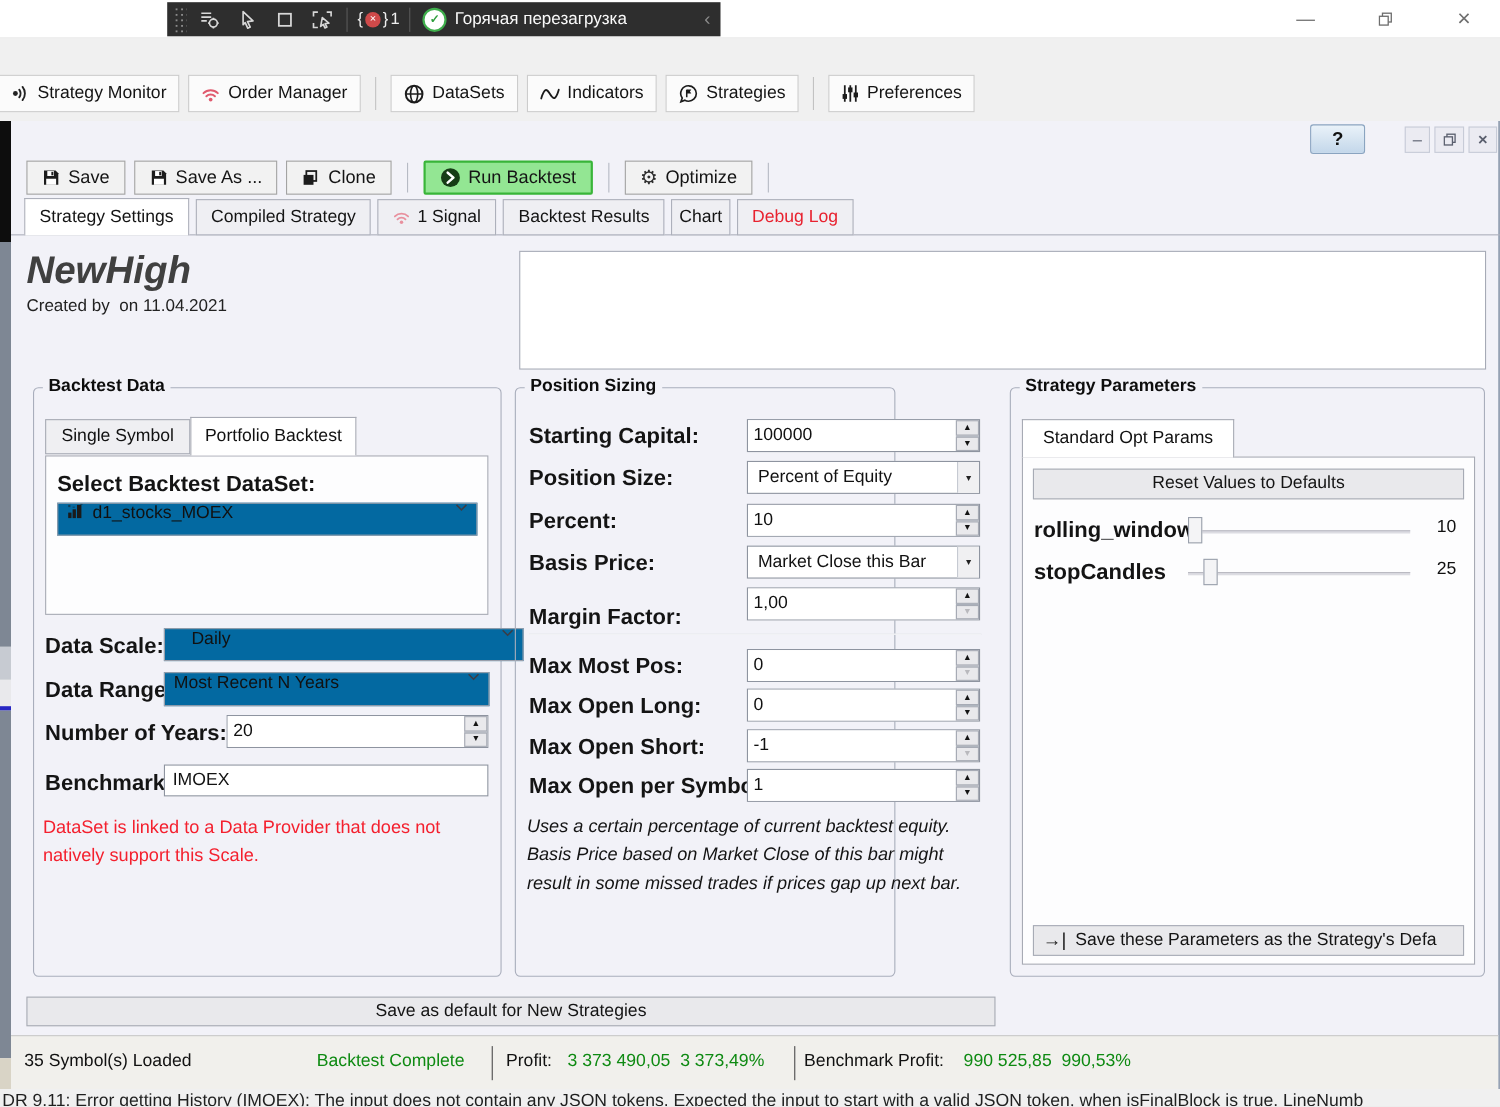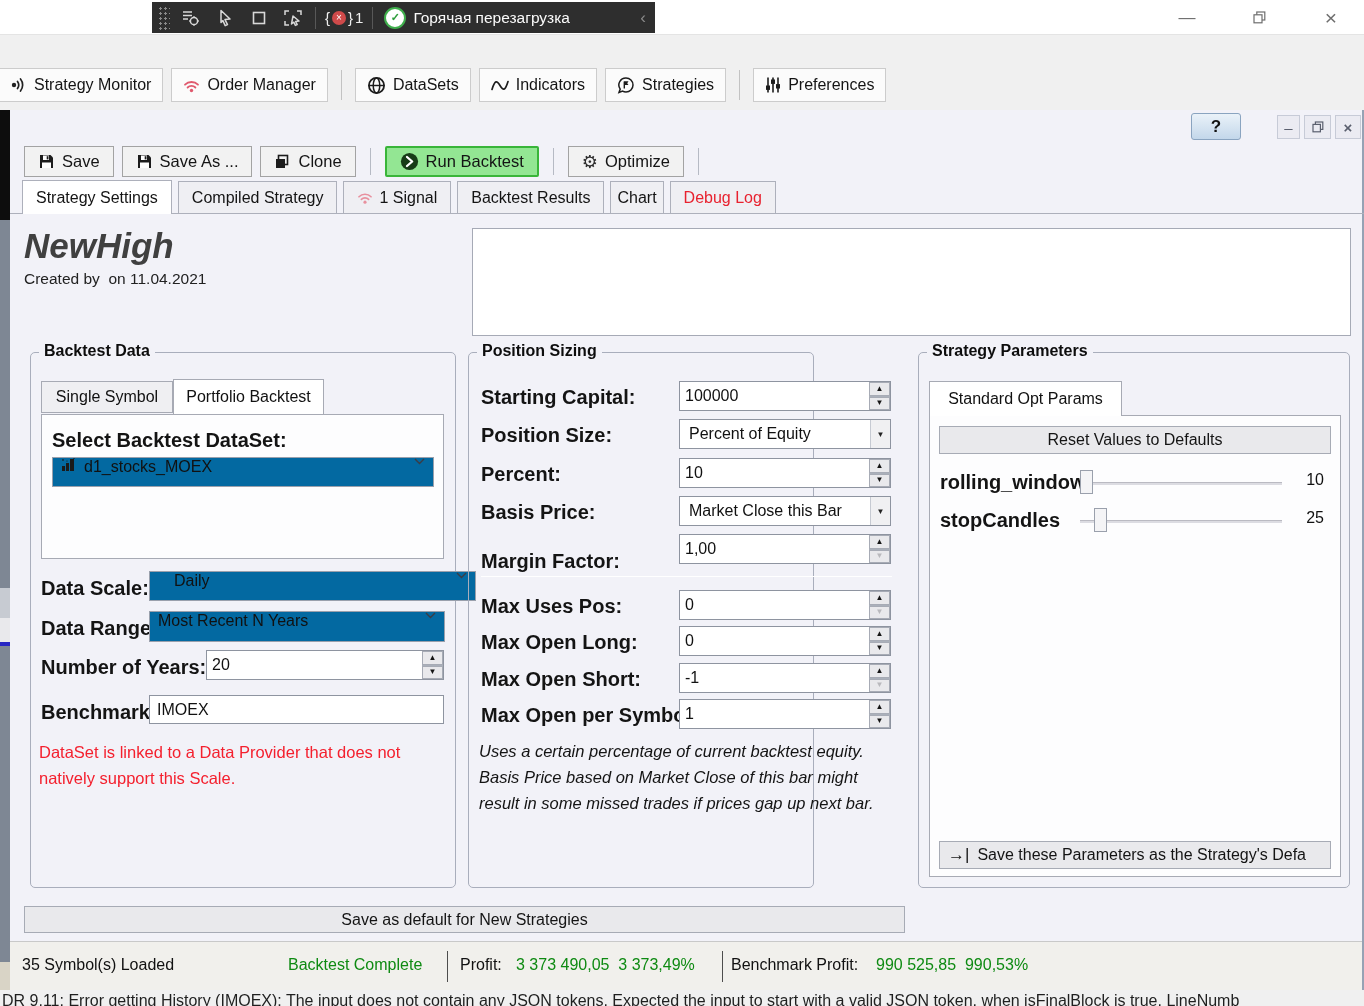--- a/index.html
+++ b/index.html
@@ -409,21 +409,21 @@
       <div class="abs spin" style="left:210px;top:181px;width:212px;height:30px;">
         <input value="1,00" style="">
         <div class="spinbtns">
             <div class="sb up"></div>
             <div class="sb dn dis"></div>
           </div>
       </div>
 
       <div class="abs divider" style="left:12px;top:223px;width:411px;"></div>
 
-      <div class="abs flabel" style="left:12px;top:242px;">Max Uses Pos:</div>
+      <div class="abs flabel" style="left:12px;top:242px;">Max Most Pos:</div>
       <div class="abs spin" style="left:210px;top:237px;width:212px;height:30px;">
         <input value="0" style="">
         <div class="spinbtns">
             <div class="sb up"></div>
             <div class="sb dn dis"></div>
           </div>
       </div>
 
       <div class="abs flabel" style="left:12px;top:278px;">Max Open Long:</div>
       <div class="abs spin" style="left:210px;top:273px;width:212px;height:30px;">

